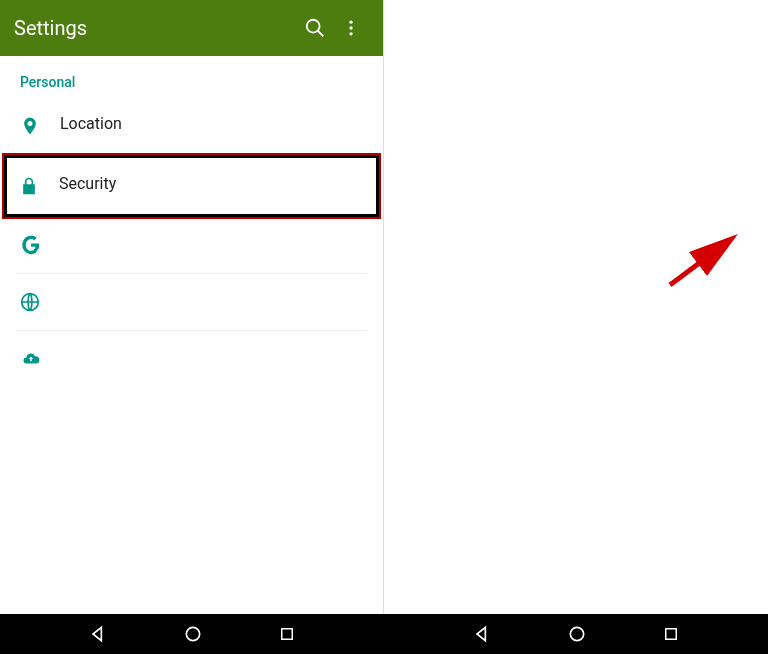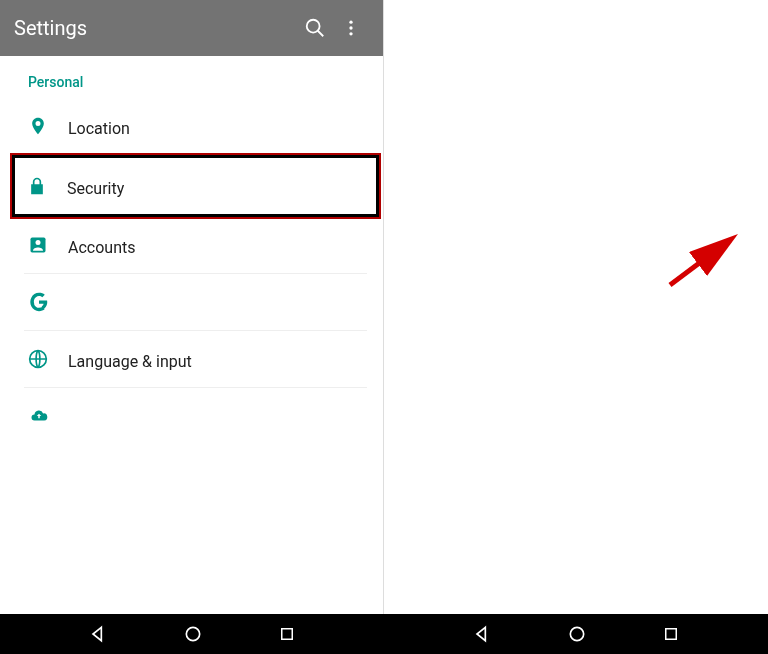--- a/index.html
+++ b/index.html
@@ -1,26 +1,26 @@
 <!DOCTYPE html>
 <html><head>
   <meta charset="utf-8">
   <style>
     * { margin: 0; padding: 0; box-sizing: border-box; }
     body { font-family: Roboto, Arial, sans-serif; width: 768px; height: 654px; display: flex; background: #fff; }
     .pane { width: 384px; height: 614px; position: relative; background: #fff; border-right: 1px solid #ddd; }
     .pane:last-child { border-right: none; }
-    .toolbar { height: 56px; background: #737373; display: flex; align-items: center; padding: 0 14px; color: #fff; }
+    .toolbar { height: 56px; background: #4d7c0f; display: flex; align-items: center; padding: 0 14px; color: #fff; }
     .toolbar .title { font-size: 20px; font-weight: 400; }
     .toolbar .spacer { flex: 1; }
     .toolbar .icon-btn { width: 36px; height: 36px; display: flex; align-items: center; justify-content: center; cursor: pointer; }
     .toolbar .back { margin-right: 18px; }
-    .content { padding: 0 16px; height: 558px; overflow: hidden; margin-left: 8px; }
+    .content { padding: 0 16px; height: 558px; overflow: hidden; }
     .section-header { color: #009688; font-size: 14px; font-weight: 500; padding: 18px 0 8px 4px; }
-    .item { display: flex; align-items: flex-end; padding: 16px 4px; border-bottom: 1px solid #eee; cursor: pointer; }
+    .item { display: flex; align-items: flex-start; padding: 16px 4px; border-bottom: 1px solid #eee; cursor: pointer; }
     .item .lead-icon { width: 40px; height: 24px; color: #009688; display: flex; align-items: center; }
     .item .texts { flex: 1; }
     .item .primary { font-size: 16px; color: #212121; }
     .highlight-box { border: 3px solid #000; outline: 2px solid #b00000; margin: 0 -12px; padding: 0 8px; }
     .highlight-box .item { border-bottom: none; }
     .nav-bars { position: absolute; bottom: 0; width: 768px; display: flex; }
     .nav-bar { width: 384px; height: 40px; background: #000; display: flex; align-items: center; justify-content: space-around; padding: 0 50px; }
     .nav-bar .nb { color: #fff; display: flex; align-items: center; justify-content: center; }
     .container { position: relative; width: 768px; height: 654px; }
     .arrow { position: absolute; pointer-events: none; }
@@ -68,51 +68,36 @@
             <svg width="20" height="22" viewBox="0 0 24 24" fill="#009688">
                 <path d="M17 10V7a5 5 0 00-10 0v3H5v12h14V10h-2zm-8-3a3 3 0 016 0v3H9V7z"></path>
               </svg>
           </span>
           <div class="texts">
               <div class="primary">Security</div>
             </div>
         </div>
       </div>
 
-      <div class="item">
-        <span class="lead-icon">
-          <svg width="20" height="20" viewBox="0 0 24 24" fill="#009688">
-              <rect x="3" y="3" width="18" height="18" rx="2"></rect>
-              <circle cx="12" cy="9" r="3" fill="#fff"></circle>
-              <path d="M6 19c0-3 3-4 6-4s6 1 6 4" fill="#fff"></path>
-            </svg>
-        </span>
-        <div class="texts">
-            <div class="primary">Accounts</div>
-          </div>
-      </div>
 
       <div class="item">
         <span class="lead-icon">
           <svg width="22" height="22" viewBox="0 0 24 24">
               <path fill="#009688" d="M21 12.2c0-.6-.1-1.2-.2-1.8H12v3.5h5c-.2 1.1-.9 2.1-1.9 2.7v2.2h3c1.8-1.6 2.9-4 2.9-6.6zM12 22c2.6 0 4.7-.8 6.3-2.3l-3-2.2c-.8.6-1.9.9-3.3.9-2.5 0-4.6-1.7-5.3-4H3.6v2.3C5.2 19.9 8.3 22 12 22zM6.7 13.4c-.2-.6-.3-1.2-.3-1.9s.1-1.3.3-1.9V7.3H3.6C2.9 8.7 2.5 10.3 2.5 12s.4 3.3 1.1 4.7l3.1-2.3zM12 5.4c1.4 0 2.7.5 3.6 1.4l2.7-2.6C16.7 2.7 14.6 2 12 2 8.3 2 5.2 4.1 3.6 7.3l3.1 2.3c.7-2.3 2.8-4.2 5.3-4.2z"></path>
             </svg>
         </span>
       </div>
 
       <div class="item">
         <span class="lead-icon">
           <svg width="20" height="20" viewBox="0 0 24 24" fill="none" stroke="#009688" stroke-width="2">
               <circle cx="12" cy="12" r="10"></circle>
               <path d="M2 12h20M12 2c3 3 3 17 0 20M12 2c-3 3-3 17 0 20"></path>
             </svg>
         </span>
-        <div class="texts">
-            <div class="primary">Language &amp; input</div>
-          </div>
       </div>
 
       <div class="item" style="border-bottom:none">
         <span class="lead-icon">
           <svg width="22" height="18" viewBox="0 0 24 24" fill="#009688">
               <path d="M19 18H6a4 4 0 010-8 6 6 0 0111.5-1.5A4 4 0 0119 18z"></path>
               <path fill="#fff" d="M12 9l-3 3h2v3h2v-3h2z"></path>
             </svg>
         </span>
       </div>

